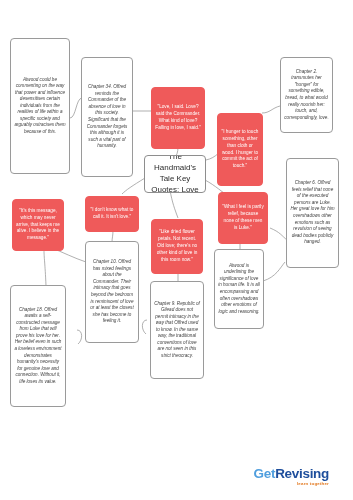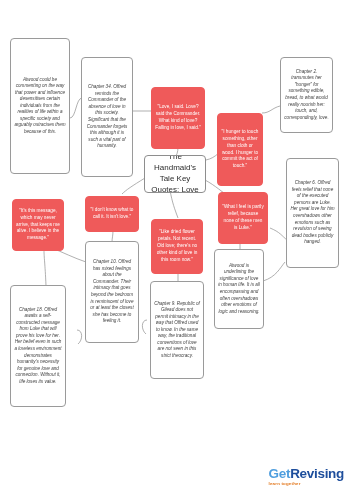--- a/index.html
+++ b/index.html
@@ -44,22 +44,22 @@
     background:#ffffff;
     border:1px solid #8e8e8e;
     color:#2b2b2b;
     font-size:8px;
     line-height:1.35;
     font-style:normal;
   }
 
   
   #logo{
-    position:absolute;right:9px;bottom:14px;
-    text-align:left;
+    position:absolute;right:24px;bottom:14px;
+    text-align:right;
     line-height:1;
   }
   #logo .lg{font-size:13.5px;font-weight:bold;letter-spacing:-0.3px;}
   #logo .lg .get{color:#4f9ede;}
   #logo .lg .rev{color:#1e4e9c;}
   #logo .tag{
     color:#e2761b;font-size:4.4px;font-weight:bold;
     margin-top:1px;letter-spacing:.2px;
   }
 </style>

